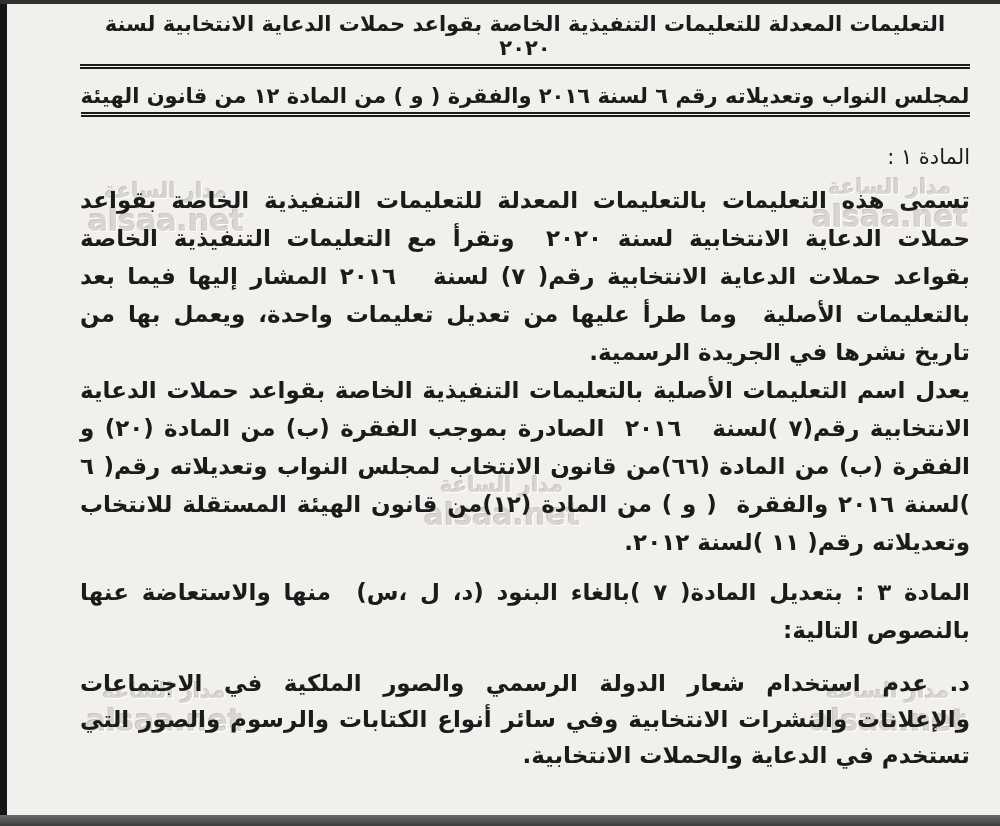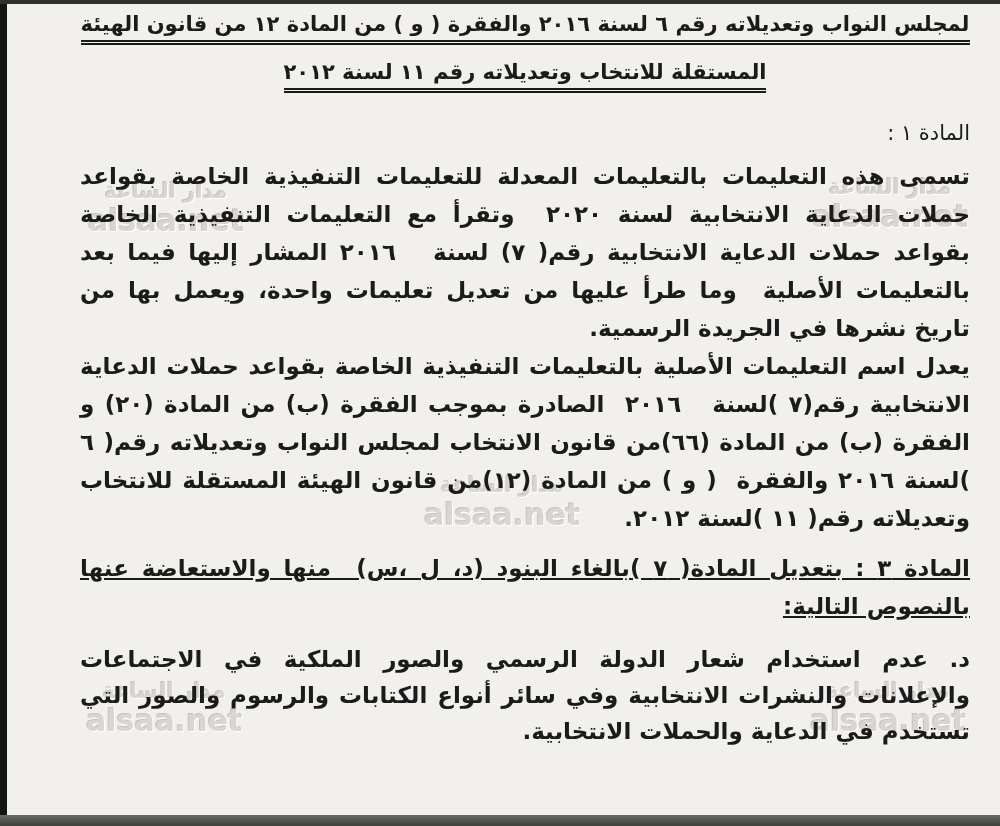--- a/index.html
+++ b/index.html
@@ -26,21 +26,21 @@
     display:inline-block; font-size:21px; font-weight:bold;
     border-bottom:5px double #1b1b1b; padding-bottom:4px;
   }
 
   
   .article-heading { font-size:21px; font-weight:normal; margin:28px 0 12px; }
   .article-body {
     font-size:23px; font-weight:bold; line-height:38px;
     text-align:justify;
   }
-  .article3-line { margin-top:12px;text-decoration:underline; }
+  .article3-line { margin-top:12px; }
   .clause-d { margin-top:16px; line-height:36px; }
 
   
   .watermark {
     position:absolute; z-index:1; text-align:center;
     color:#d9d5d0; font-weight:bold; line-height:1.12;
     text-shadow:1px 1px 0 #ffffff, -1px -1px 0 #c6c2bd;
     pointer-events:none; white-space:nowrap;
   }
   .watermark .wm-ar { display:block; font-size:21px; }
@@ -78,24 +78,24 @@
   </div>
   <div class="watermark wm-bottom-right">
     <span class="wm-ar">مدار الساعة</span>
     <span class="wm-en">alsaa.net</span>
   </div>
 
   <div class="content">
 
     <header>
       <div class="title-line">
-        <span>لمجلس النواب وتعديلاته رقم ٦ لسنة ٢٠١٦ والفقرة ( و ) من المادة ١٢ من قانون الهيئة</span>
+        <span>التعليمات المعدلة للتعليمات التنفيذية الخاصة بقواعد حملات الدعاية الانتخابية لسنة ٢٠٢٠</span>
       </div>
       <div class="title-line">
-        <span>المستقلة للانتخاب وتعديلاته رقم ١١ لسنة ٢٠١٢</span>
+        <span>لمجلس النواب وتعديلاته رقم ٦ لسنة ٢٠١٦ والفقرة ( و ) من المادة ١٢ من قانون الهيئة</span>
       </div>
     </header>
 
     <section>
       <h2 class="article-heading">المادة ١ :</h2>
       <p class="article-body">تسمى هذه التعليمات بالتعليمات المعدلة للتعليمات التنفيذية الخاصة بقواعد حملات الدعاية الانتخابية لسنة ٢٠٢٠&nbsp; وتقرأ مع التعليمات التنفيذية الخاصة بقواعد حملات الدعاية الانتخابية رقم( ٧) لسنة &nbsp;&nbsp;٢٠١٦ المشار إليها فيما بعد بالتعليمات الأصلية&nbsp; وما طرأ عليها من تعديل تعليمات واحدة، ويعمل بها من تاريخ نشرها في الجريدة الرسمية.</p>
     </section>
 
     <section>
       <p class="article-body">يعدل اسم التعليمات الأصلية بالتعليمات التنفيذية الخاصة بقواعد حملات الدعاية الانتخابية رقم(٧ )لسنة &nbsp;&nbsp;٢٠١٦&nbsp; الصادرة بموجب الفقرة (ب) من المادة (٢٠) و الفقرة (ب) من المادة (٦٦)من قانون الانتخاب لمجلس النواب وتعديلاته رقم( ٦ )لسنة ٢٠١٦ والفقرة &nbsp;( و ) من المادة (١٢)من قانون الهيئة المستقلة للانتخاب وتعديلاته رقم( ١١ )لسنة ٢٠١٢.</p>

